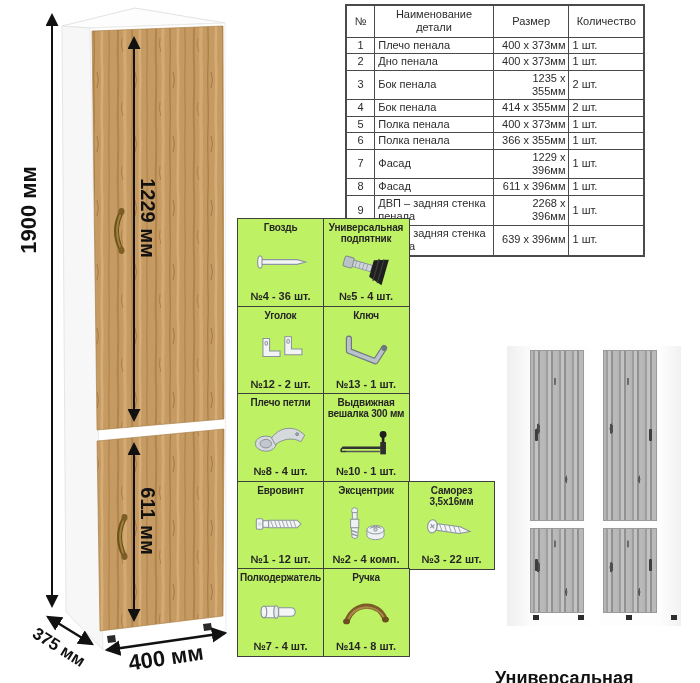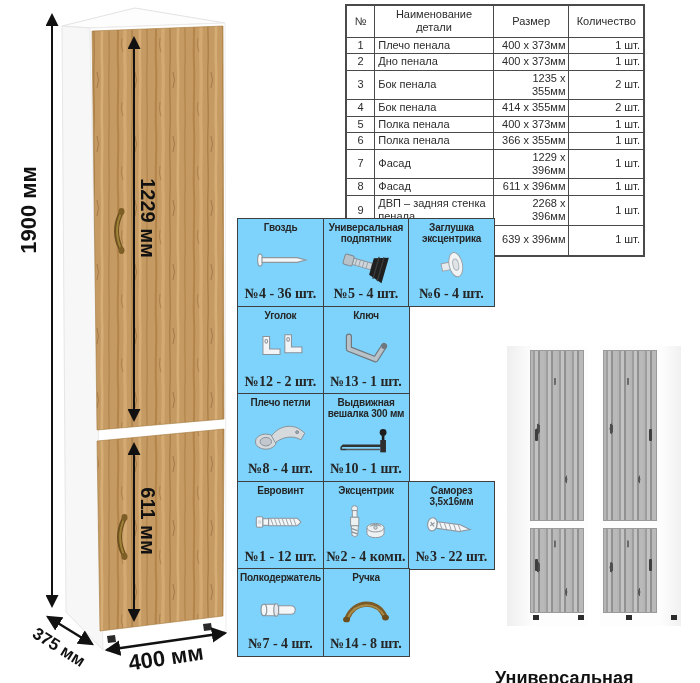--- a/index.html
+++ b/index.html
@@ -12,34 +12,34 @@
 
   
   #parts-table{position:absolute;left:345px;top:4px;width:300px;
     border-collapse:collapse;font-size:11px;line-height:1.22;color:#2b2b2b;}
   #parts-table th,#parts-table td{border:1px solid #4a4a4a;padding:1px 3px;vertical-align:middle;}
   #parts-table{border:2px solid #4a4a4a;}
   #parts-table th{font-weight:normal;text-align:center;padding:2px 3px;}
   #parts-table td.col0{text-align:center;width:24px;}
   #parts-table td.col1{text-align:left;width:122px;}
   #parts-table td.col2{text-align:right;width:78px;border-radius:7px;}
-  #parts-table td.col3{text-align:right;width:70px;}
+  #parts-table td.col3{text-align:left;width:70px;}
 
   
   #hw-grid{position:absolute;left:237px;top:218px;}
   .hw-row{display:flex;}
   .hw-row + .hw-row{margin-top:-1.5px;}
   .hw-cell{box-sizing:border-box;width:87px;height:89px;border:1.5px solid #3f3f3f;
-    background:#7dd3fc;display:flex;flex-direction:column;align-items:center;
+    background:#bef264;display:flex;flex-direction:column;align-items:center;
     justify-content:space-between;padding:3px 1px 4px;}
   .hw-cell + .hw-cell{margin-left:-1.5px;}
   .hw-title{font-size:10px;font-weight:bold;text-align:center;line-height:1.12;
     letter-spacing:-.2px;color:#262626;}
   .hw-icon{width:62px;height:38px;flex:0 0 auto;}
-  .hw-count{font-size:14px;font-weight:bold;text-align:left;color:#262626;white-space:nowrap;font-family:Liberation Serif, serif;}
+  .hw-count{font-size:11px;font-weight:bold;text-align:left;color:#262626;white-space:nowrap;}
 
   
   #variants{position:absolute;left:495px;top:338px;width:205px;height:345px;}
   .variant-cab{position:absolute;top:8px;width:81px;height:280px;background:#fff;}
   #variant-left{left:12px;background:linear-gradient(to right,#efefef,#fdfdfd 26px);}
   #variant-right{left:105px;background:linear-gradient(to left,#f1f1f1,#fdfdfd 20px);}
   .gdoor{position:absolute;
     background:
       radial-gradient(3px 9px at 14% 46%, #4e4e4e 55%, transparent 62%),
       radial-gradient(2px 7px at 68% 76%, #585858 52%, transparent 60%),
@@ -317,27 +317,20 @@
         </svg>
         <div class="hw-count">№4 - 36 шт.</div>
       </div>
       <div class="hw-cell">
         <div class="hw-title">Универсальная подпятник</div>
         <svg class="hw-icon" viewBox="0 0 60 40">
           <use href="#sym-adjustable-foot-icon" xlink:href="#sym-adjustable-foot-icon"></use>
         </svg>
         <div class="hw-count">№5 - 4 шт.</div>
       </div>
-      <div class="hw-cell">
-        <div class="hw-title">Заглушка эксцентрика</div>
-        <svg class="hw-icon" viewBox="0 0 60 40">
-          <use href="#sym-cam-cover-icon" xlink:href="#sym-cam-cover-icon"></use>
-        </svg>
-        <div class="hw-count">№6 - 4 шт.</div>
-      </div>
     </div>
     <div class="hw-row">
       <div class="hw-cell">
         <div class="hw-title">Уголок</div>
         <svg class="hw-icon" viewBox="0 0 60 40">
           <use href="#sym-corner-bracket-icon" xlink:href="#sym-corner-bracket-icon"></use>
         </svg>
         <div class="hw-count">№12 - 2 шт.</div>
       </div>
       <div class="hw-cell">

